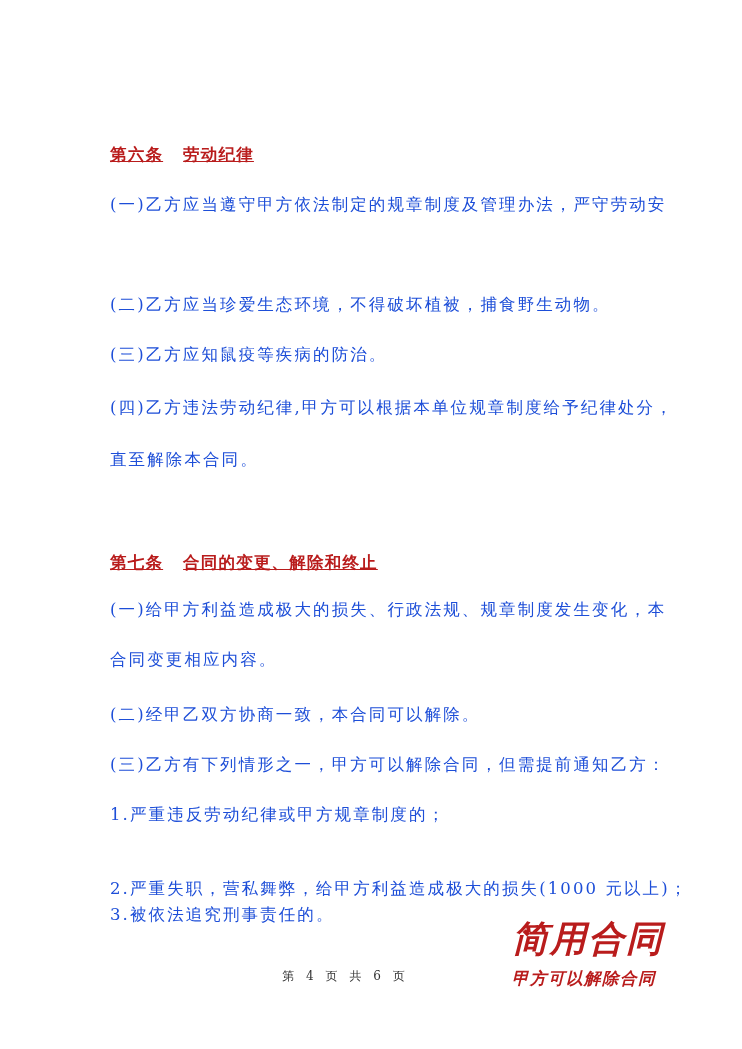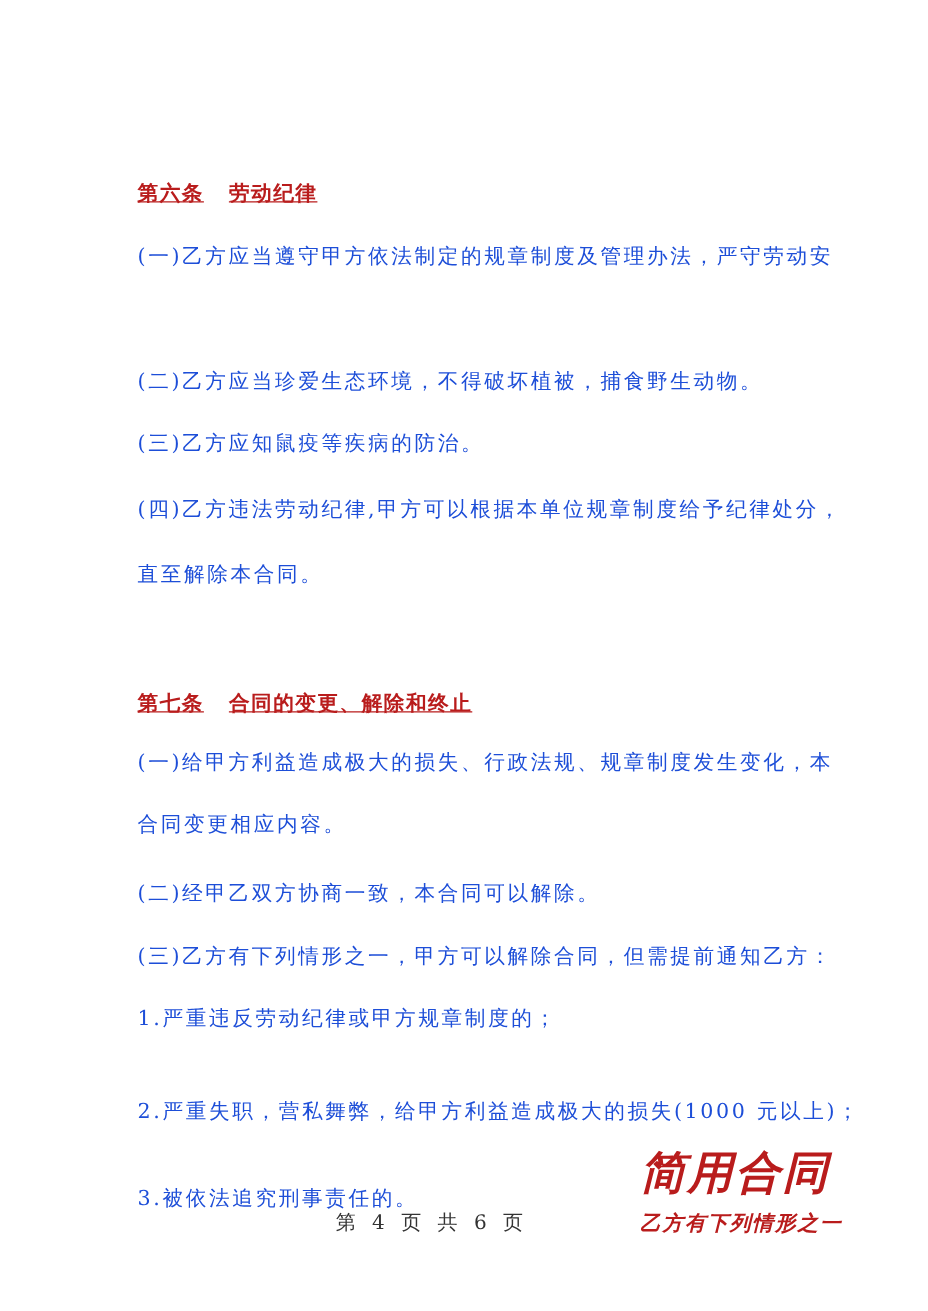--- a/index.html
+++ b/index.html
@@ -41,21 +41,21 @@
   .heading .gap {
     display: inline-block;
     width: 20px;
   }
   .footer {
     position: absolute;
     left: 0;
     width: 690px;
     top: 968px;
     text-align: center;
-    font-size: 16px;
+    font-size: 12px;
     letter-spacing: 3px;
     color: #333333;
   }
   .footer span { margin: 0 1px; }
   .watermark {
     position: absolute;
     left: 512px;
     top: 918px;
     width: 190px;
     font-family: "DejaVu Sans", "Liberation Sans", sans-serif;
@@ -96,25 +96,25 @@
   <div class="line heading" style="top:552px;">
     <span>第七条</span><span class="gap"></span><span>合同的变更、解除和终止</span>
   </div>
 
   <div class="line" style="top:599px;">(一)给甲方利益造成极大的损失、行政法规、规章制度发生变化，本</div>
   <div class="line" style="top:704px;">(二)经甲乙双方协商一致，本合同可以解除。</div>
   <div class="line" style="top:649px;">合同变更相应内容。</div>
   <div class="line" style="top:754px;">(三)乙方有下列情形之一，甲方可以解除合同，但需提前通知乙方：</div>
   <div class="line" style="top:804px;">1.严重违反劳动纪律或甲方规章制度的；</div>
   <div class="line" style="top:844px;margin-top:34px;">2.严重失职，营私舞弊，给甲方利益造成极大的损失(1000 元以上)；</div>
-  <div class="line" style="top:948px;text-align:center;">3.被依法追究刑事责任的。</div>
+  <div class="line" style="top:904px;text-align:center;">3.被依法追究刑事责任的。</div>
 
   <div class="watermark">
     <span class="wm-main">简用合同</span>
-    <span class="wm-sub">乙方有下列情形之一</span>
+    <span class="wm-sub">甲方可以解除合同</span>
   </div>
 
   <div class="footer">
     <span>第</span>
     <span>4</span>
     <span>页</span>
     <span>共</span>
     <span>6</span>
     <span>页</span>
   </div>

